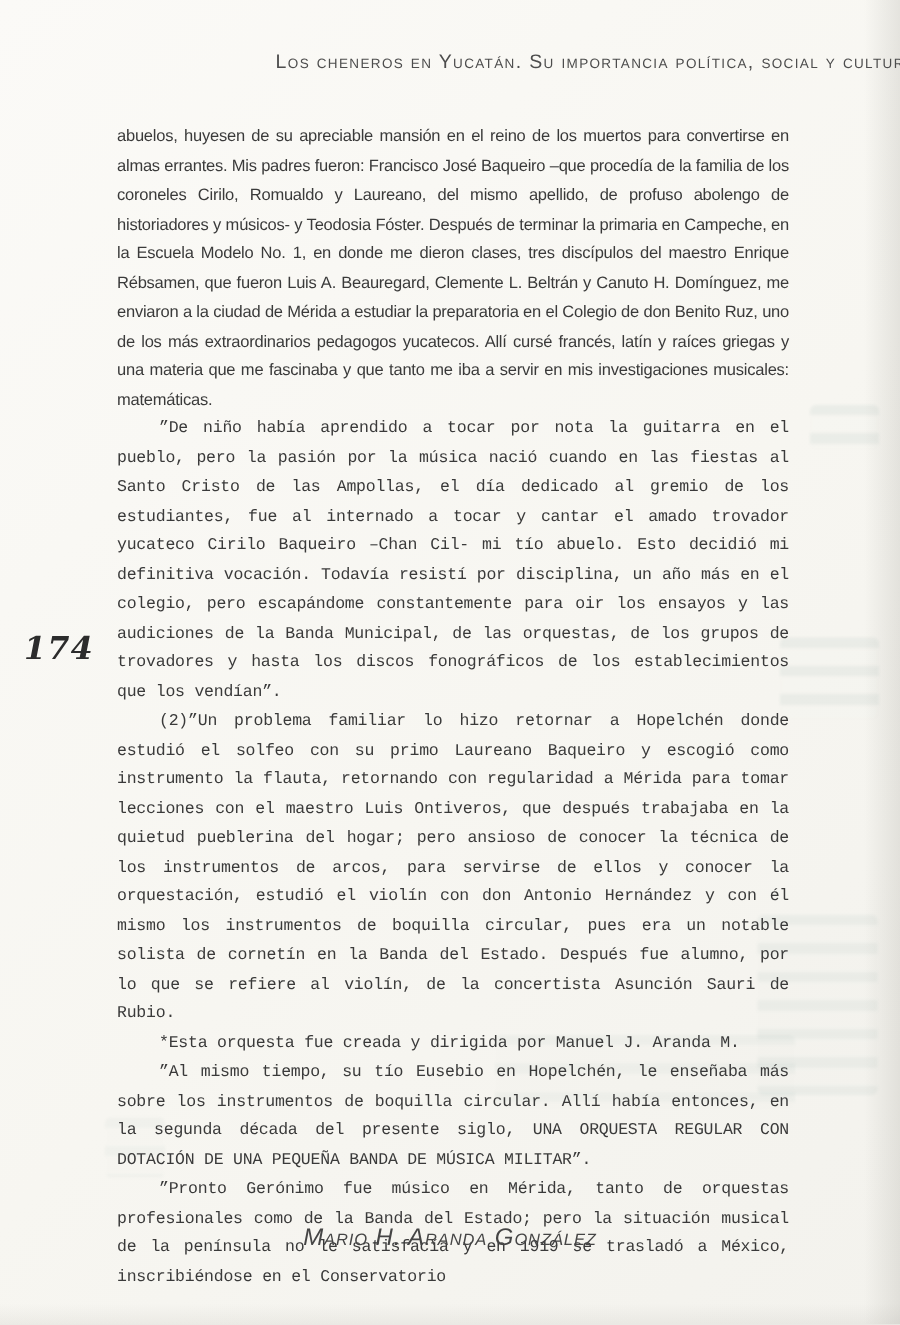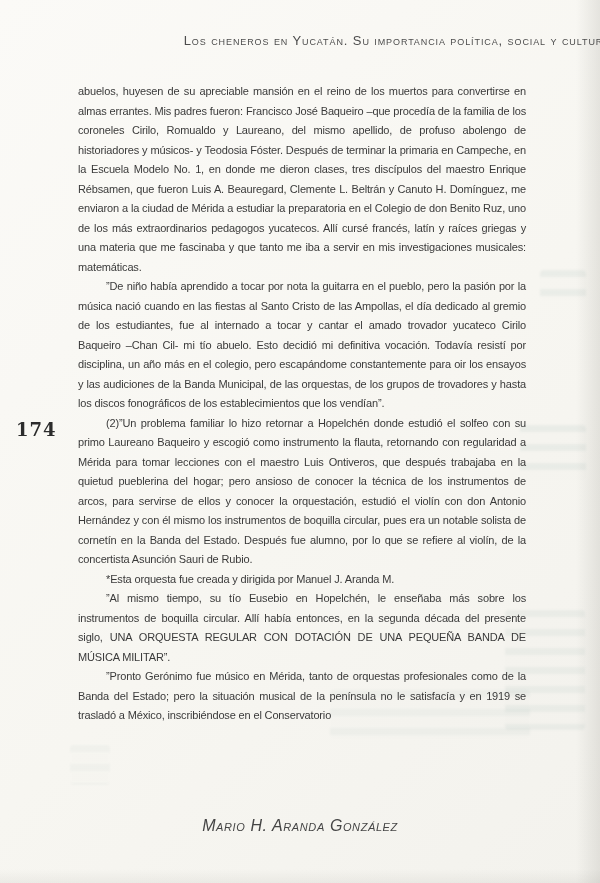--- a/index.html
+++ b/index.html
@@ -73,28 +73,30 @@
     line-height: 19.5px;
     letter-spacing: -0.15px;
     text-align: justify;
   }
   .body-text p {
     margin: 0;
     padding: 0;
   }
   .body-text p.indent {
     text-indent: 28px;
+    font-family: Liberation Mono, monospace;
   }
   .page-number {
     position: absolute;
     left: 16px;
     top: 419px;
     font-family: "DejaVu Serif", "Liberation Serif", serif;
+    font-style: italic;
     font-weight: bold;
-    font-size: 18px;
+    font-size: 21px;
     color: #2c2c2c;
     letter-spacing: 1px;
   }
   .running-footer {
     position: absolute;
     left: 0;
     top: 817px;
     width: 100%;
     text-align: center;
     font-style: italic;

